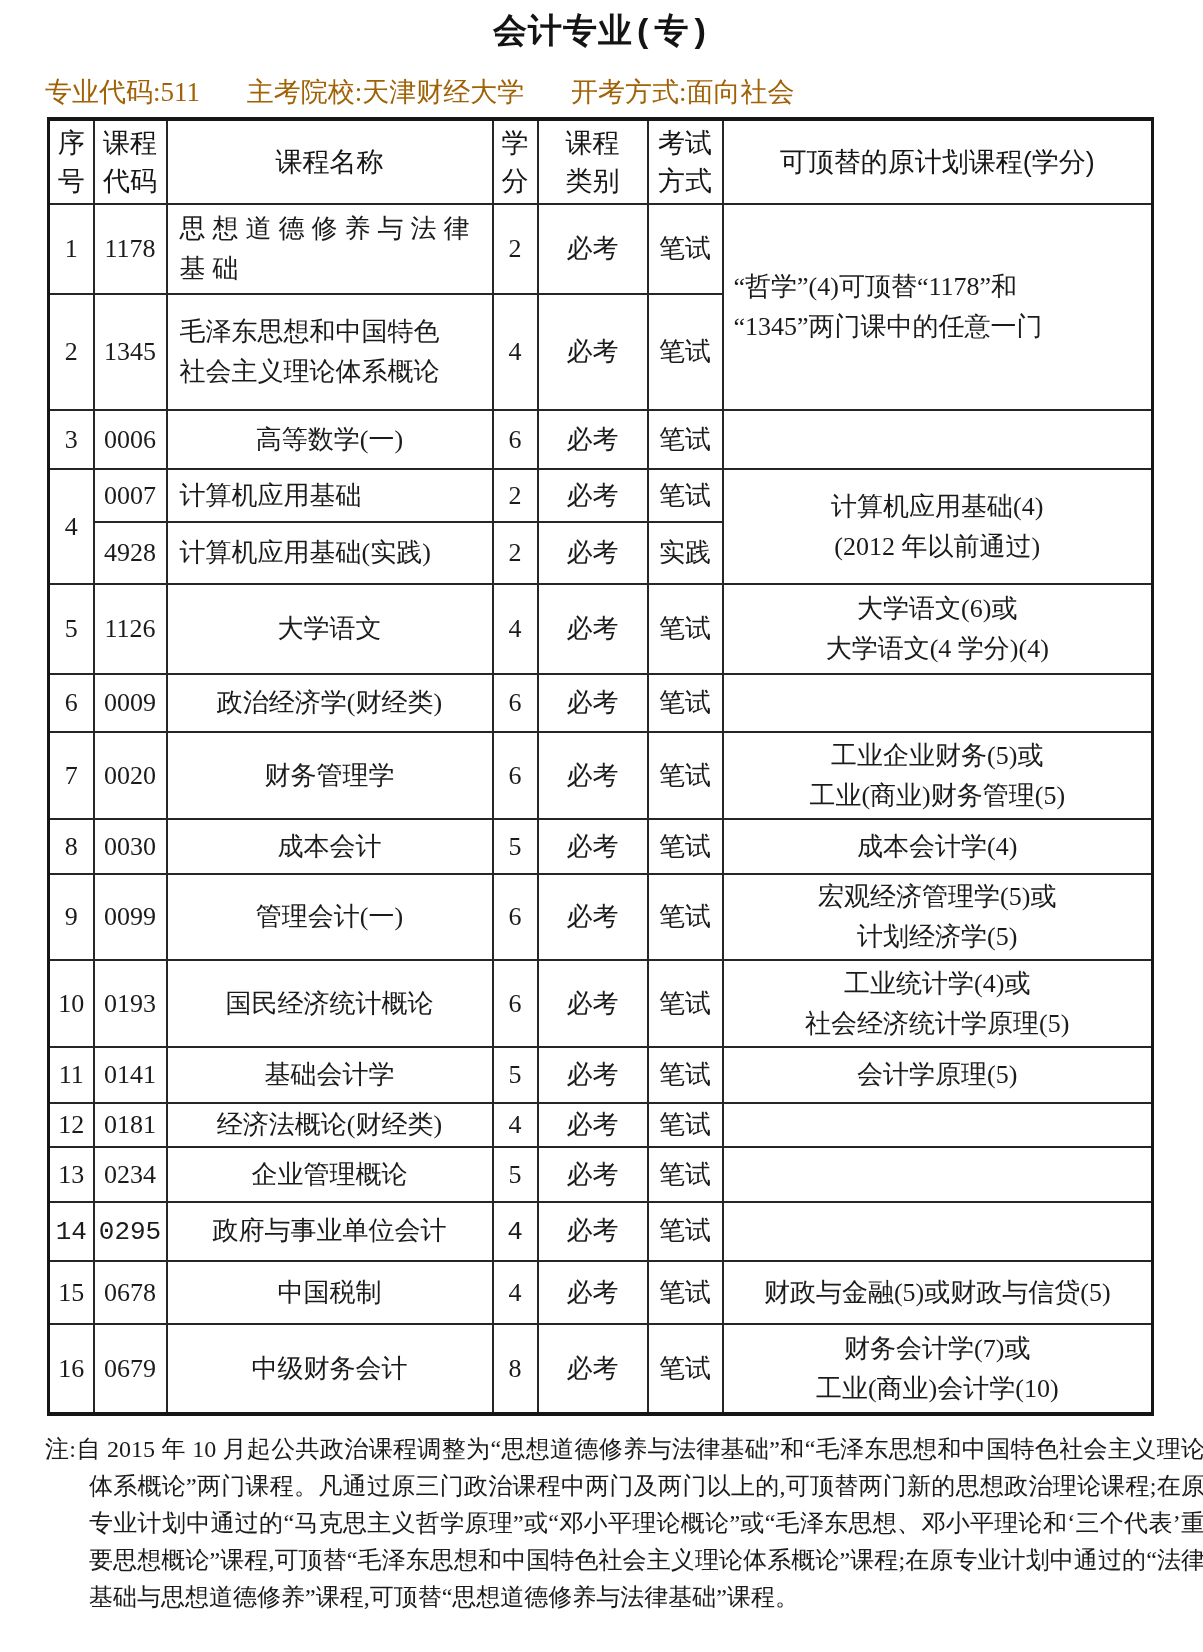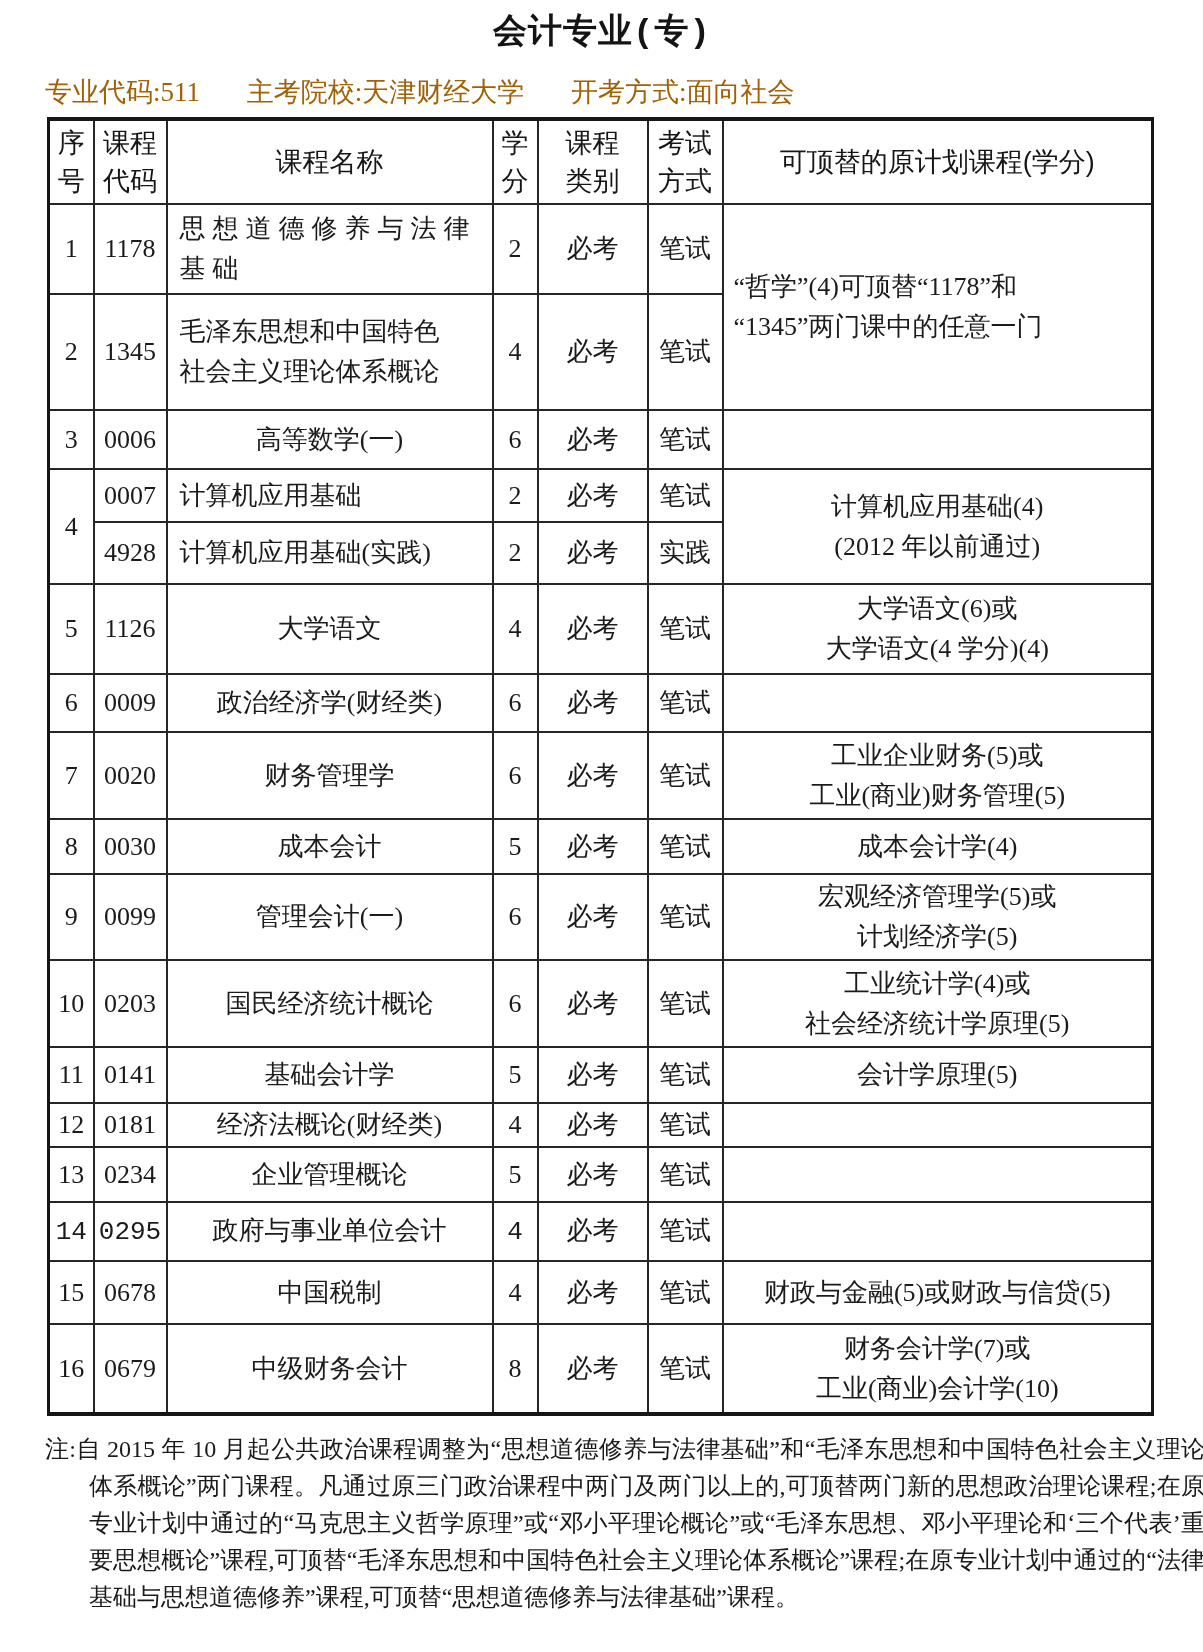--- a/index.html
+++ b/index.html
@@ -210,21 +210,21 @@
           <td class="cell-code">0099</td>
           <td class="cell-name">管理会计(一)</td>
           <td class="cell-credits">6</td>
           <td class="cell-type">必考</td>
           <td class="cell-method">笔试</td>
           <td class="cell-replace">宏观经济管理学(5)或
 计划经济学(5)</td>
         </tr>
         <tr style="height: 87px;">
           <td class="cell-seq">10</td>
-          <td class="cell-code">0203</td>
+          <td class="cell-code">0193</td>
           <td class="cell-name">国民经济统计概论</td>
           <td class="cell-credits">6</td>
           <td class="cell-type">必考</td>
           <td class="cell-method">笔试</td>
           <td class="cell-replace">工业统计学(4)或
 社会经济统计学原理(5)</td>
         </tr>
         <tr style="height: 56px;">
           <td class="cell-seq">11</td>
           <td class="cell-code">0141</td>

